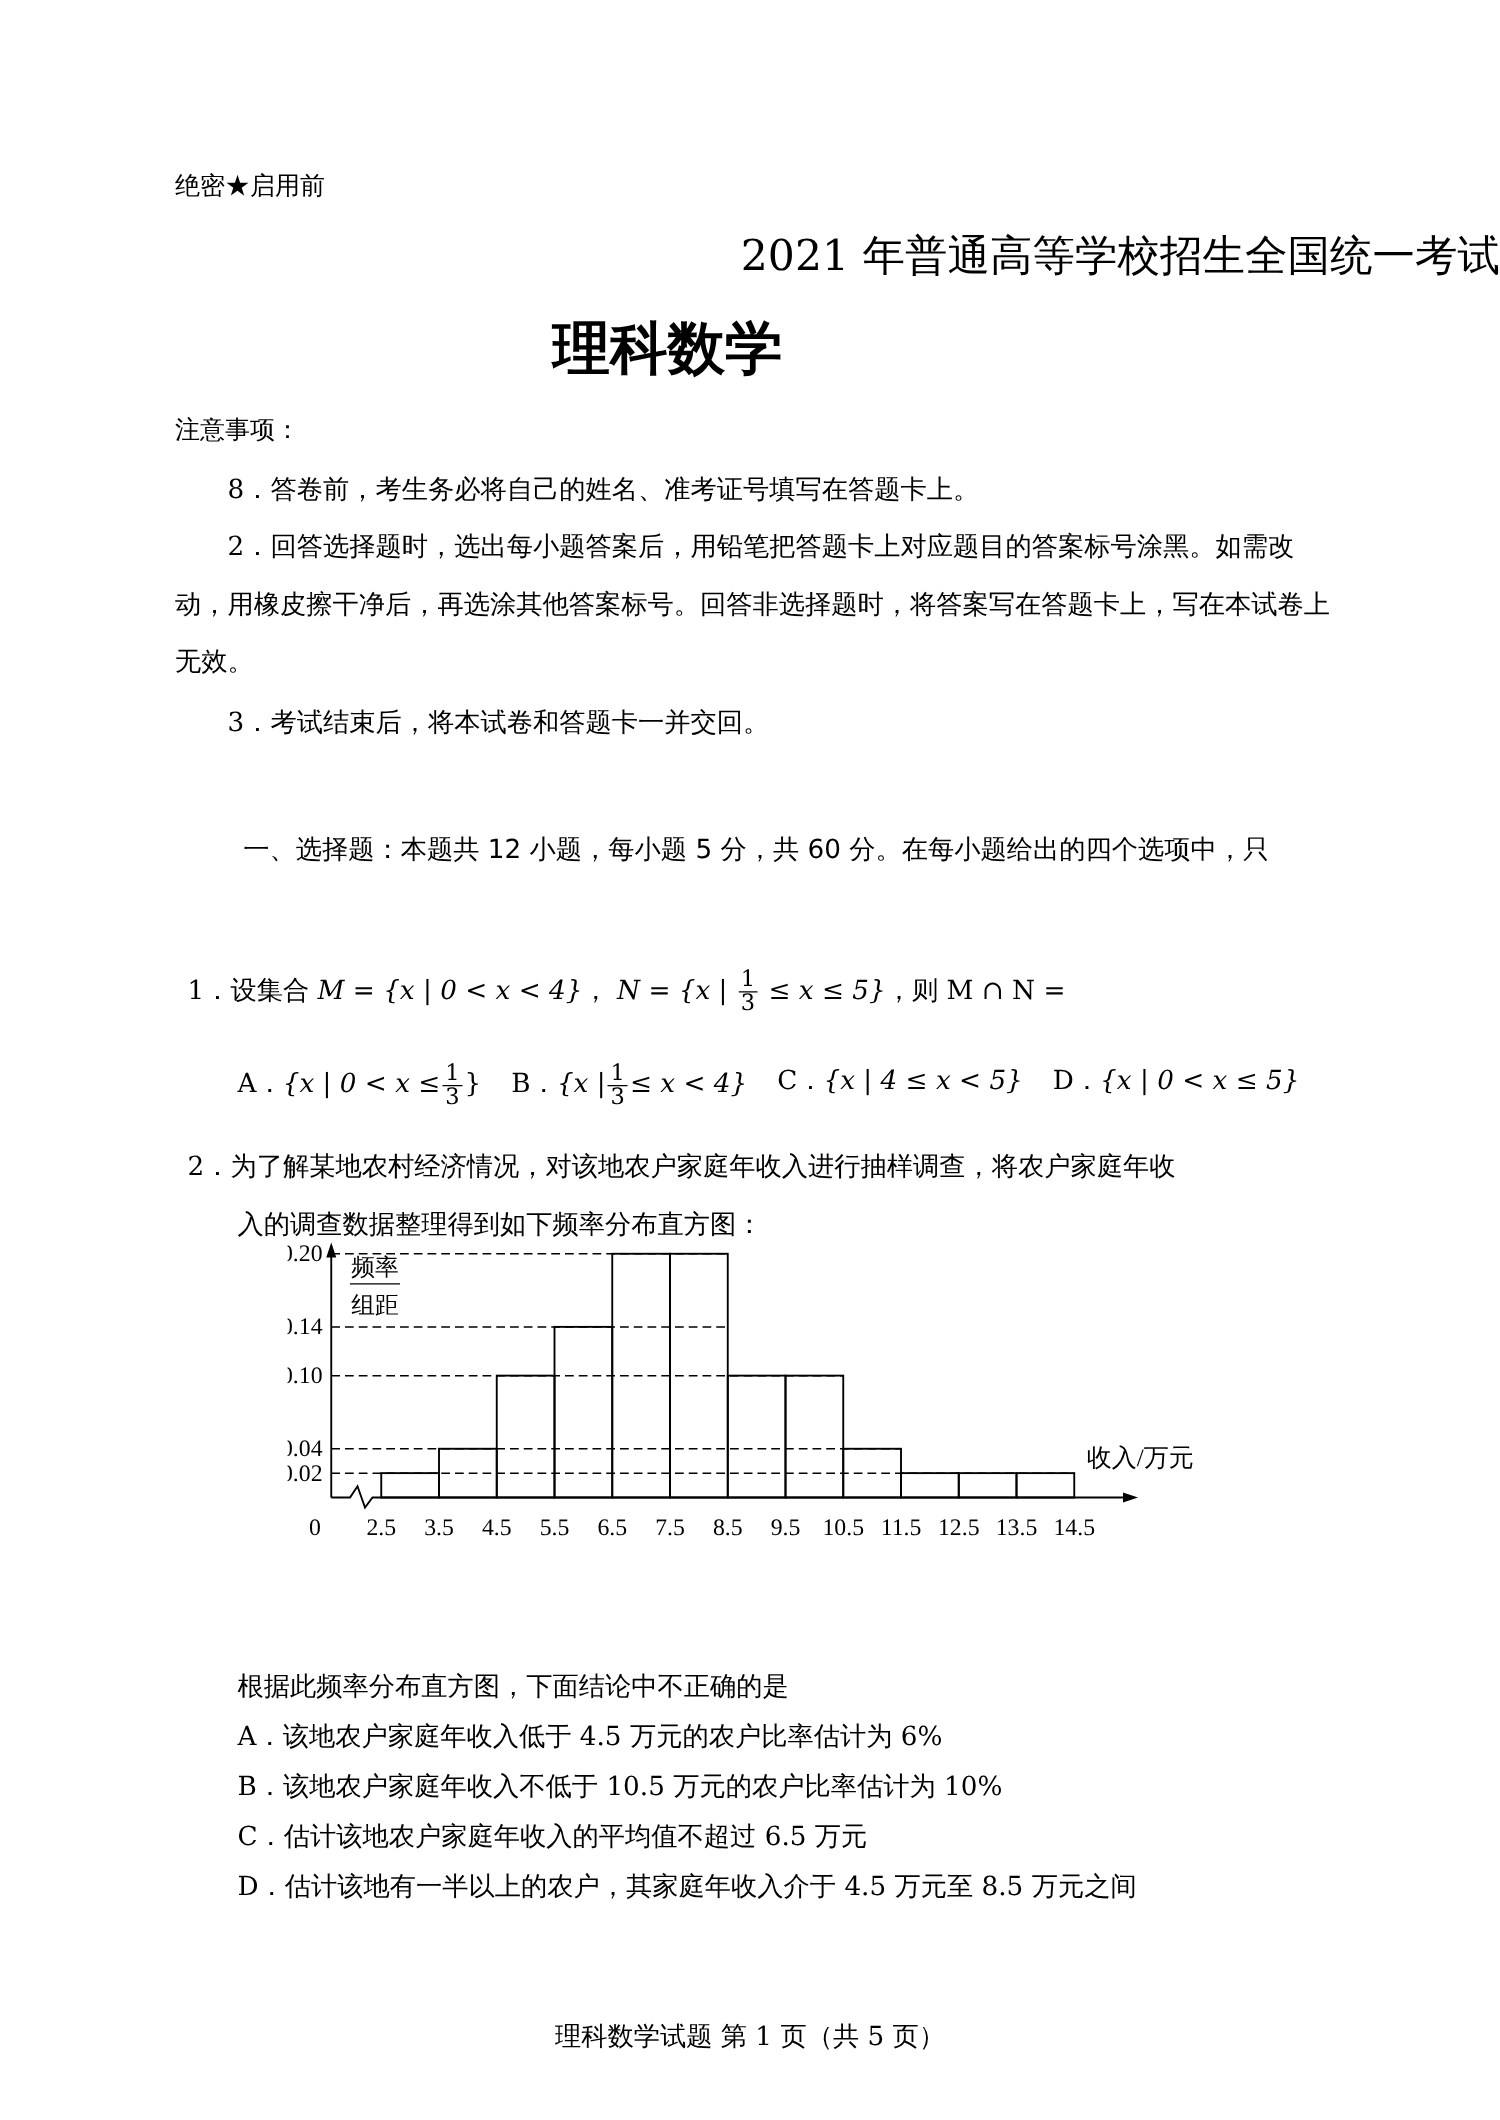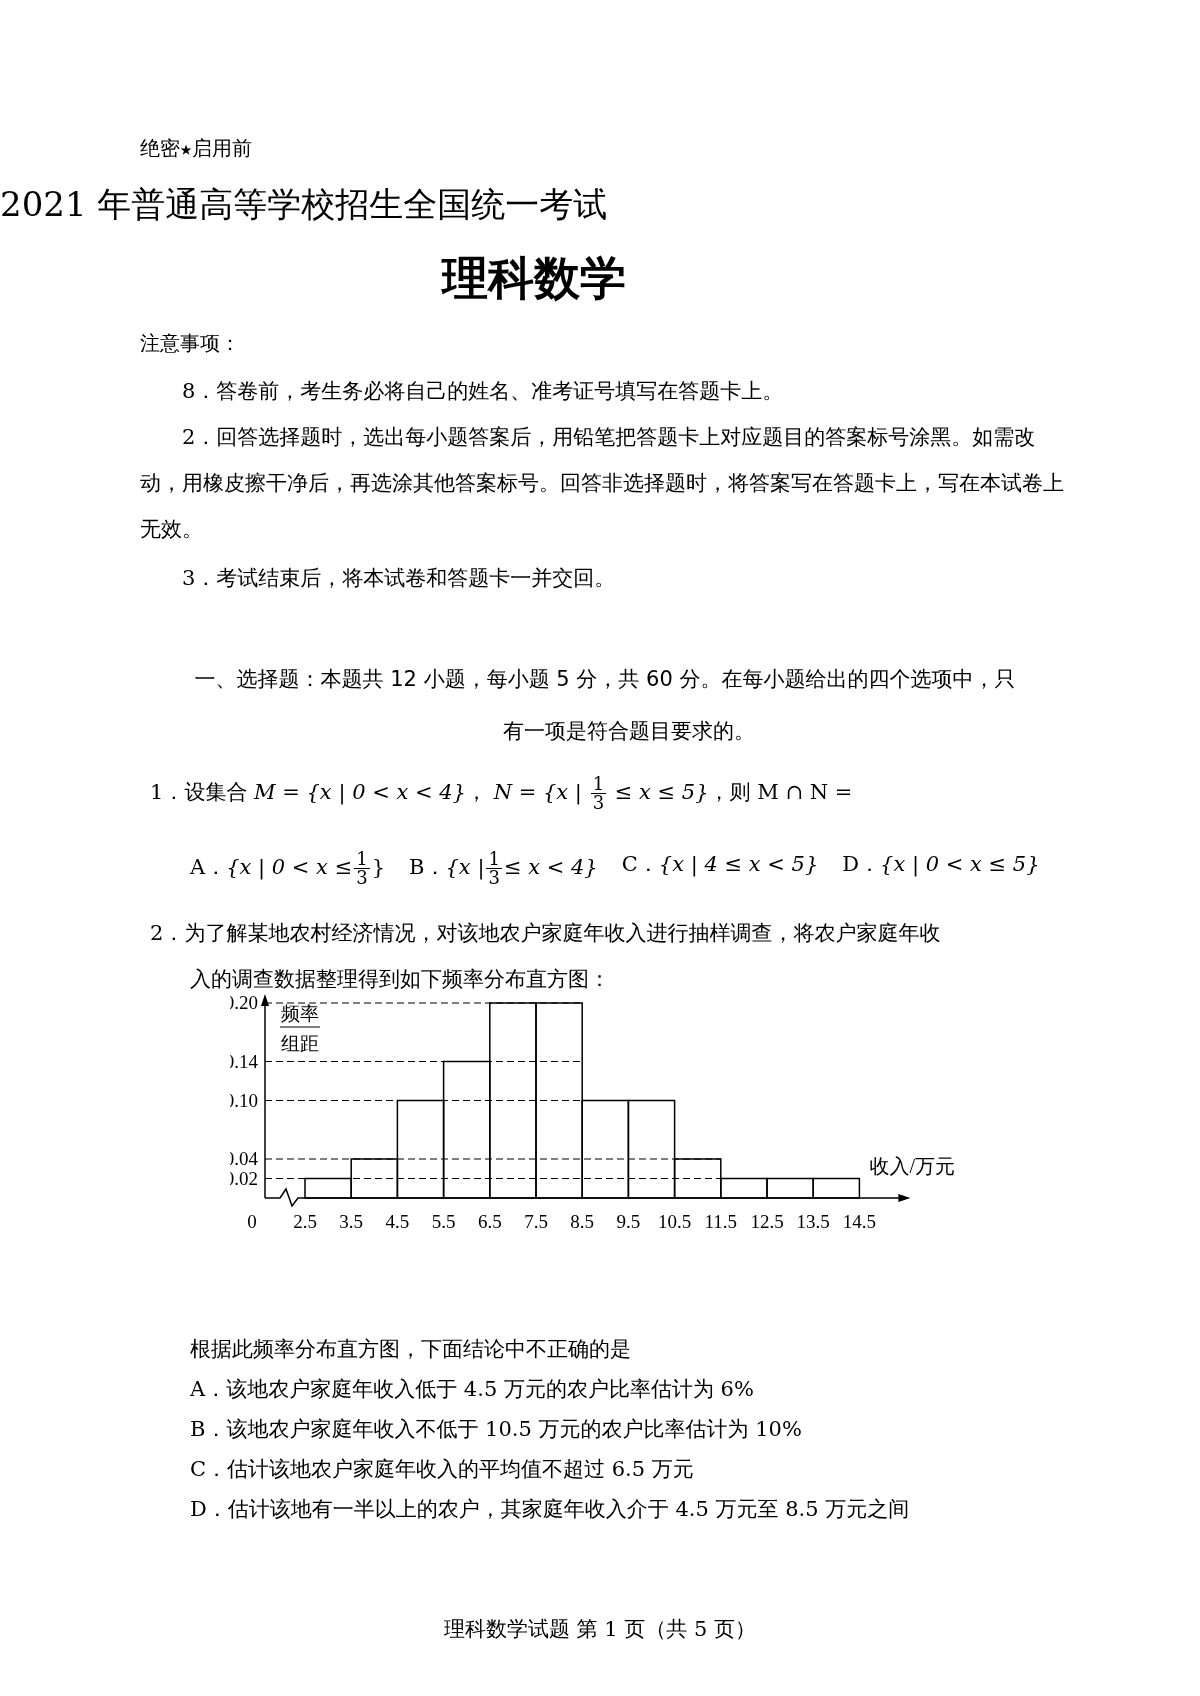--- a/index.html
+++ b/index.html
@@ -1,20 +1,20 @@
 <!DOCTYPE html>
 <html><head>
 <meta charset="utf-8">
 <style>
   html, body { margin: 0; padding: 0; background: #fff; }
   body { width: 1200px; height: 1696px; position: relative; color: #000;
          font-family: "DejaVu Serif", "Liberation Serif", serif; overflow: hidden; }
   .abs { position: absolute; }
-  .confidential { left: 140px; top: 135px; font-size: 20px; font-family: Liberation Mono, monospace; }
-  .exam-title { left: 0; width: 1200px; top: 182px; text-align: left; font-size: 34px; }
+  .confidential { left: 140px; top: 135px; font-size: 20px; font-family: Liberation Sans, sans-serif; }
+  .exam-title { left: 0; width: 1200px; top: 182px; text-align: right; font-size: 34px; }
   .subject { left: 0; width: 1068px; top: 248px; text-align: center; font-size: 46px; font-weight: bold; font-family: "DejaVu Sans", sans-serif; }
   .notes-head { left: 140px; top: 330px; font-size: 20px; font-family: "DejaVu Sans", sans-serif; }
   .para { font-size: 21px; line-height: 46px; }
   .note1 { left: 140px; top: 368px; width: 930px; text-indent: 42px; }
   .note2 { left: 140px; top: 414px; width: 930px; text-indent: 42px; }
   .note3 { left: 140px; top: 555px; width: 930px; text-indent: 42px; }
   .section { left: 140px; top: 655px; width: 930px; font-size: 21px; line-height: 48px; font-family: "DejaVu Sans", sans-serif; text-align: center; }
   .section .l2 { padding-left: 48px; display:block; margin-top: 4px; }
   .q1 { left: 150px; top: 775px; font-size: 21px; }
   .opts { left: 190px; top: 850px; font-size: 21px; display: flex; gap: 24px; }
@@ -35,21 +35,20 @@
 <div class="abs exam-title">2021 年普通高等学校招生全国统一考试</div>
 <div class="abs subject">理科数学</div>
 
 <div class="abs notes-head">注意事项：</div>
 <div class="abs para note1">8．答卷前，考生务必将自己的姓名、准考证号填写在答题卡上。</div>
 <div class="abs para note2">2．回答选择题时，选出每小题答案后，用铅笔把答题卡上对应题目的答案标号涂黑。如需改动，用橡皮擦干净后，再选涂其他答案标号。回答非选择题时，将答案写在答题卡上，写在本试卷上无效。</div>
 <div class="abs para note3">3．考试结束后，将本试卷和答题卡一并交回。</div>
 
 <div class="abs section">
   <span>一、选择题：本题共 12 小题，每小题 5 分，共 60 分。在每小题给出的四个选项中，只</span>
-  <span class="l2">有一项是符合题目要求的。</span>
 </div>
 
 <div class="abs q1">
   <span>1．</span><span>设集合</span>
   <i class="m">M = {x | 0 &lt; x &lt; 4}</i><span>，</span>
   <i class="m">N = {x |</i>
   <span class="frac">
       <span class="num">1</span>
       <span>3</span>
     </span>

